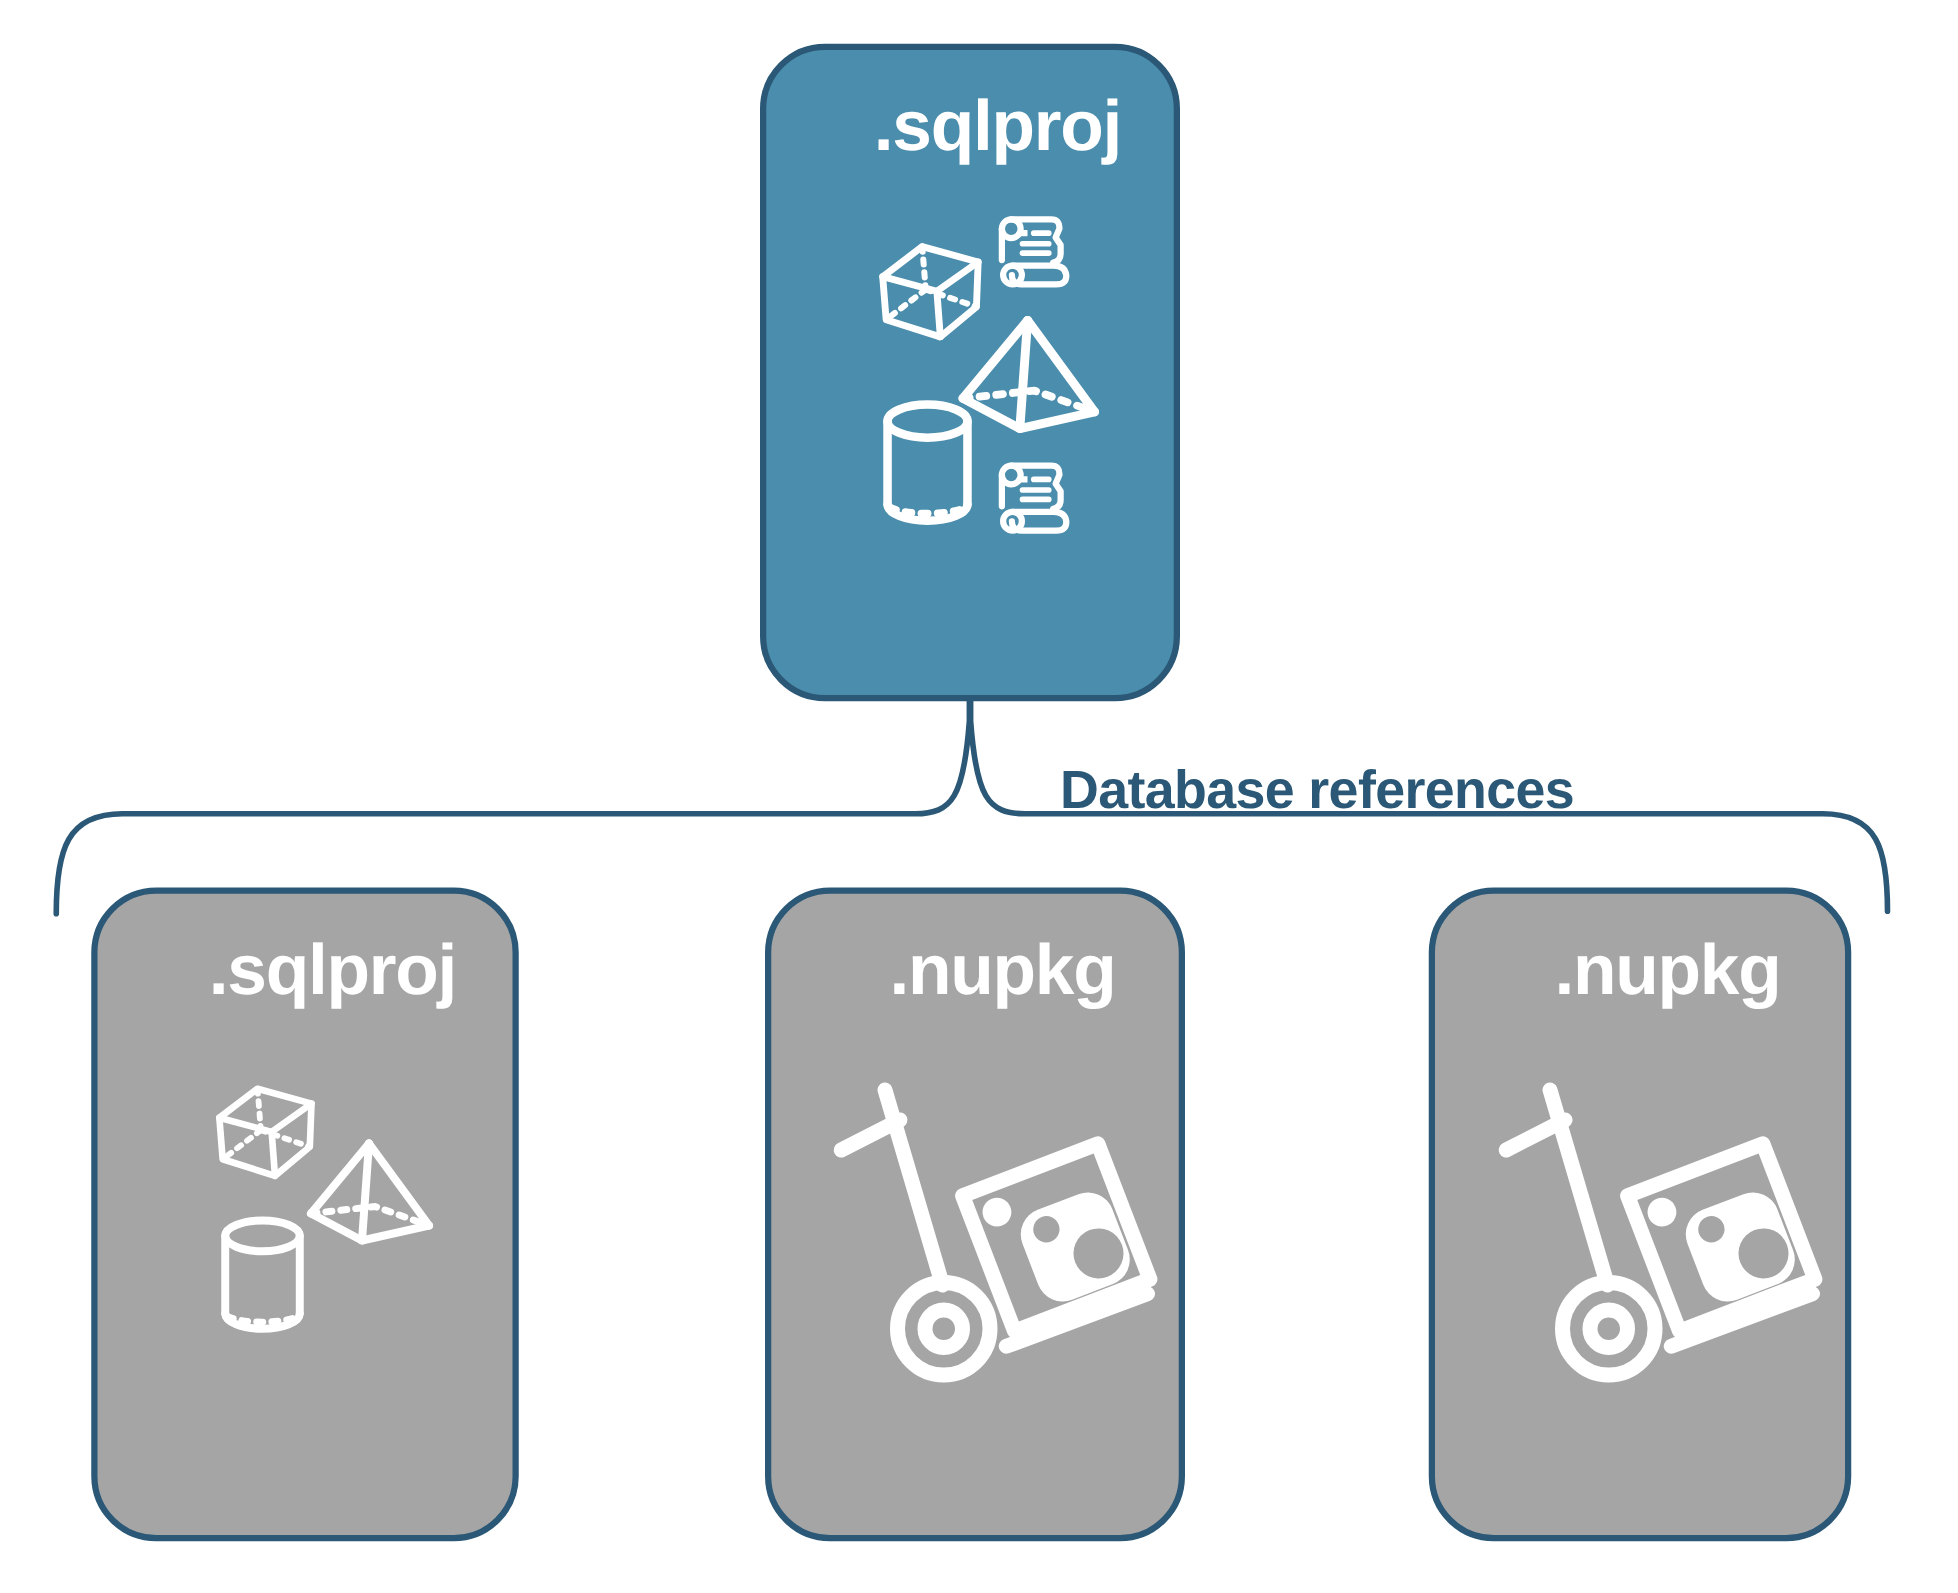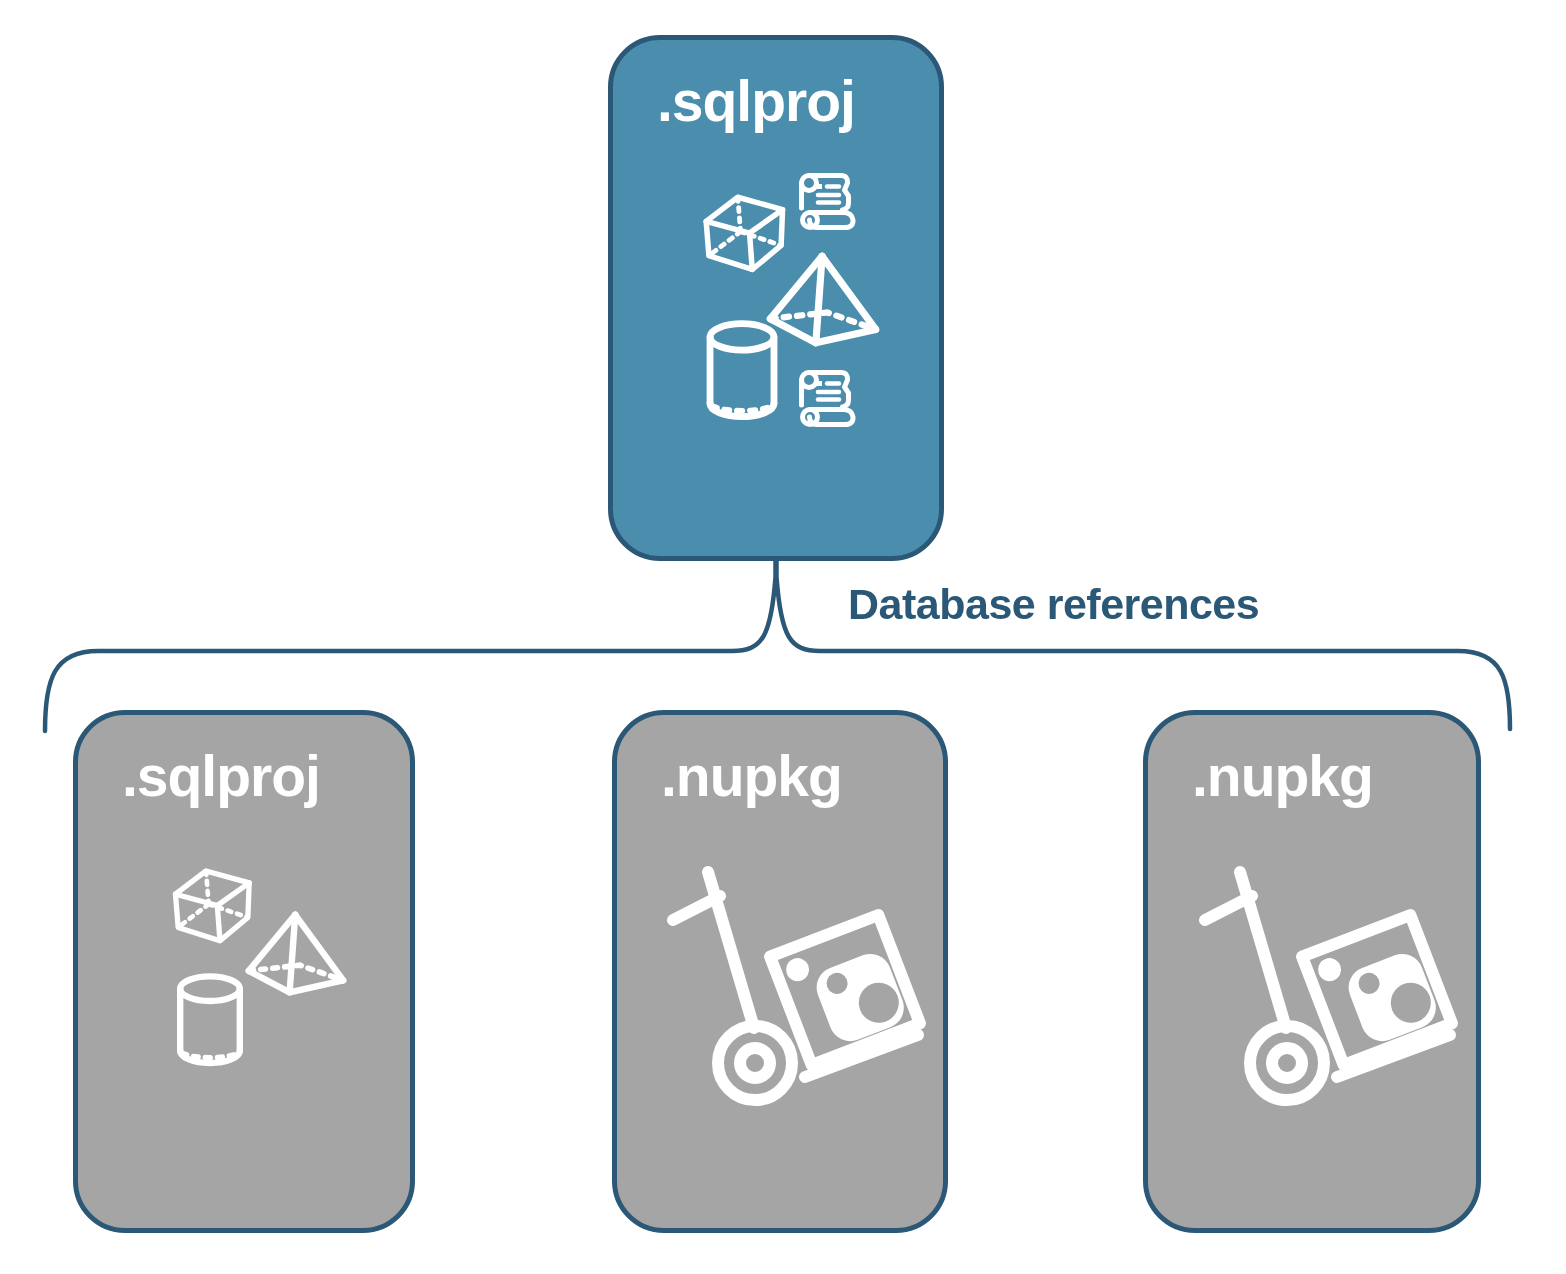--- a/index.html
+++ b/index.html
@@ -14,32 +14,33 @@
     position:absolute;
     border:5px solid var(--outline,#2b5876);
     border-radius:52px;
     box-sizing:border-box;
   }
   .card.root{ left:608px; top:35px;  width:336px; height:526px; background:var(--root-fill,#4a8dac); }
   .card.c1  { left:73px;  top:710px; width:342px; height:523px; background:var(--child-fill,#a5a5a5); }
   .card.c2  { left:612px; top:710px; width:336px; height:523px; background:var(--child-fill,#a5a5a5); }
   .card.c3  { left:1143px;top:710px; width:338px; height:523px; background:var(--child-fill,#a5a5a5); }
   .card-title{
+    text-align:center;
     font-weight:bold;
     font-size:57px;
     letter-spacing:-1px;
     color:#ffffff;
     padding-top:30px;
     line-height:1.1;
     padding-left:44px;
   }
   .abs{position:absolute;}
   .edge-label{
     position:absolute;
-    left:848px; top:580px;
+    left:848px; top:608px;
     font-weight:bold;
     font-size:43px;
     color:var(--outline,#2b5876);
     letter-spacing:-0.5px;
     white-space:nowrap;
   }
   svg .ws{ stroke:#ffffff; fill:none; stroke-width:8; stroke-linecap:round; stroke-linejoin:round; }
   svg .wsd{ stroke:#ffffff; fill:none; stroke-width:7; stroke-linecap:round; stroke-dasharray:6 9; }
   svg .scr{ stroke:#ffffff; fill:none; stroke-width:5; stroke-linecap:round; stroke-linejoin:round; }
   svg .dolly{ stroke:#ffffff; fill:none; stroke-width:12; stroke-linecap:round; stroke-linejoin:round; }

